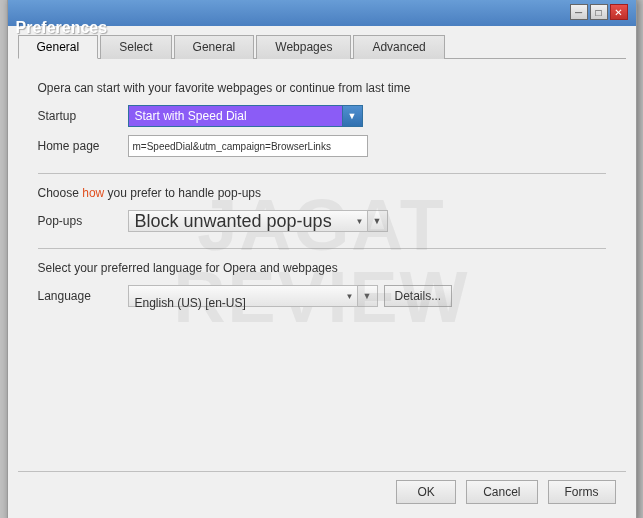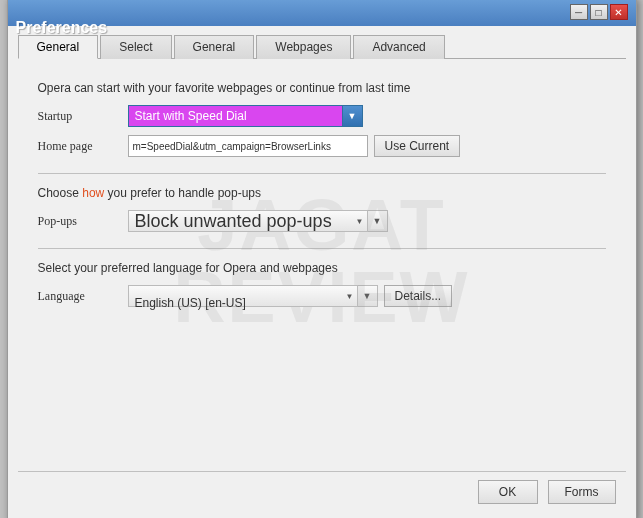--- a/index.html
+++ b/index.html
@@ -107,21 +107,20 @@
       display: flex;
       align-items: center;
       margin-bottom: 8px;
     }
 
     .label {
       width: 90px;
       color: #333;
       font-size: 12px;
       flex-shrink: 0;
-      font-family: Liberation Serif, serif;
     }
 
     .text-input {
       border: 1px solid #aaa;
       background: white;
       padding: 2px 4px;
       height: 22px;
       font-size: 10px;
       min-width: 240px;
       color: #333;
@@ -258,31 +257,30 @@
         <div>JAGAT</div>
         <div>REVIEW</div>
       </div>
 
       <div class="section">
         <div class="section-desc">Opera can start with your favorite webpages or continue from last time</div>
 
         <div class="form-row">
           <span class="label">Startup</span>
           <div class="startup-select-container">
-            <div style="background:#d946ef; color:white; border:1px solid #3070a0; height:22px; padding:2px 6px; font-size:12px; width:215px; display:flex; align-items:center;">
+            <div style="background:#8b5cf6; color:white; border:1px solid #3070a0; height:22px; padding:2px 6px; font-size:12px; width:215px; display:flex; align-items:center;">
               <span>Start with Speed Dial</span>
             </div>
             <div class="arrow-btn">▼</div>
           </div>
         </div>
 
         <div class="form-row">
           <span class="label">Home page</span>
           <input class="text-input" type="text" value="m=SpeedDial&amp;utm_campaign=BrowserLinks" style="">
-          <button class="btn">Use Current</button>
         </div>
       </div>
 
       <hr class="divider">
 
       <div class="section">
         <div class="section-desc">
           Choose <span style="color:#e05020;">how</span> you prefer to handle pop-ups
         </div>
 
@@ -311,16 +309,17 @@
           </div>
           <div style="background:linear-gradient(to bottom,#fafafa,#e0e0e0); border:1px solid #bbb; border-left:none; height:22px; width:20px; display:flex; align-items:center; justify-content:center; cursor:pointer; font-size:9px; color:#555;">▼</div>
           <button class="btn">Details...</button>
         </div>
       </div>
 
     </div>
 
     <div class="bottom-bar">
       <button class="btn-bottom">OK</button>
+      <button class="btn-bottom">Cancel</button>
       <button class="btn-bottom">Forms</button>
     </div>
   </div>
 </div>
 
 </body></html>

